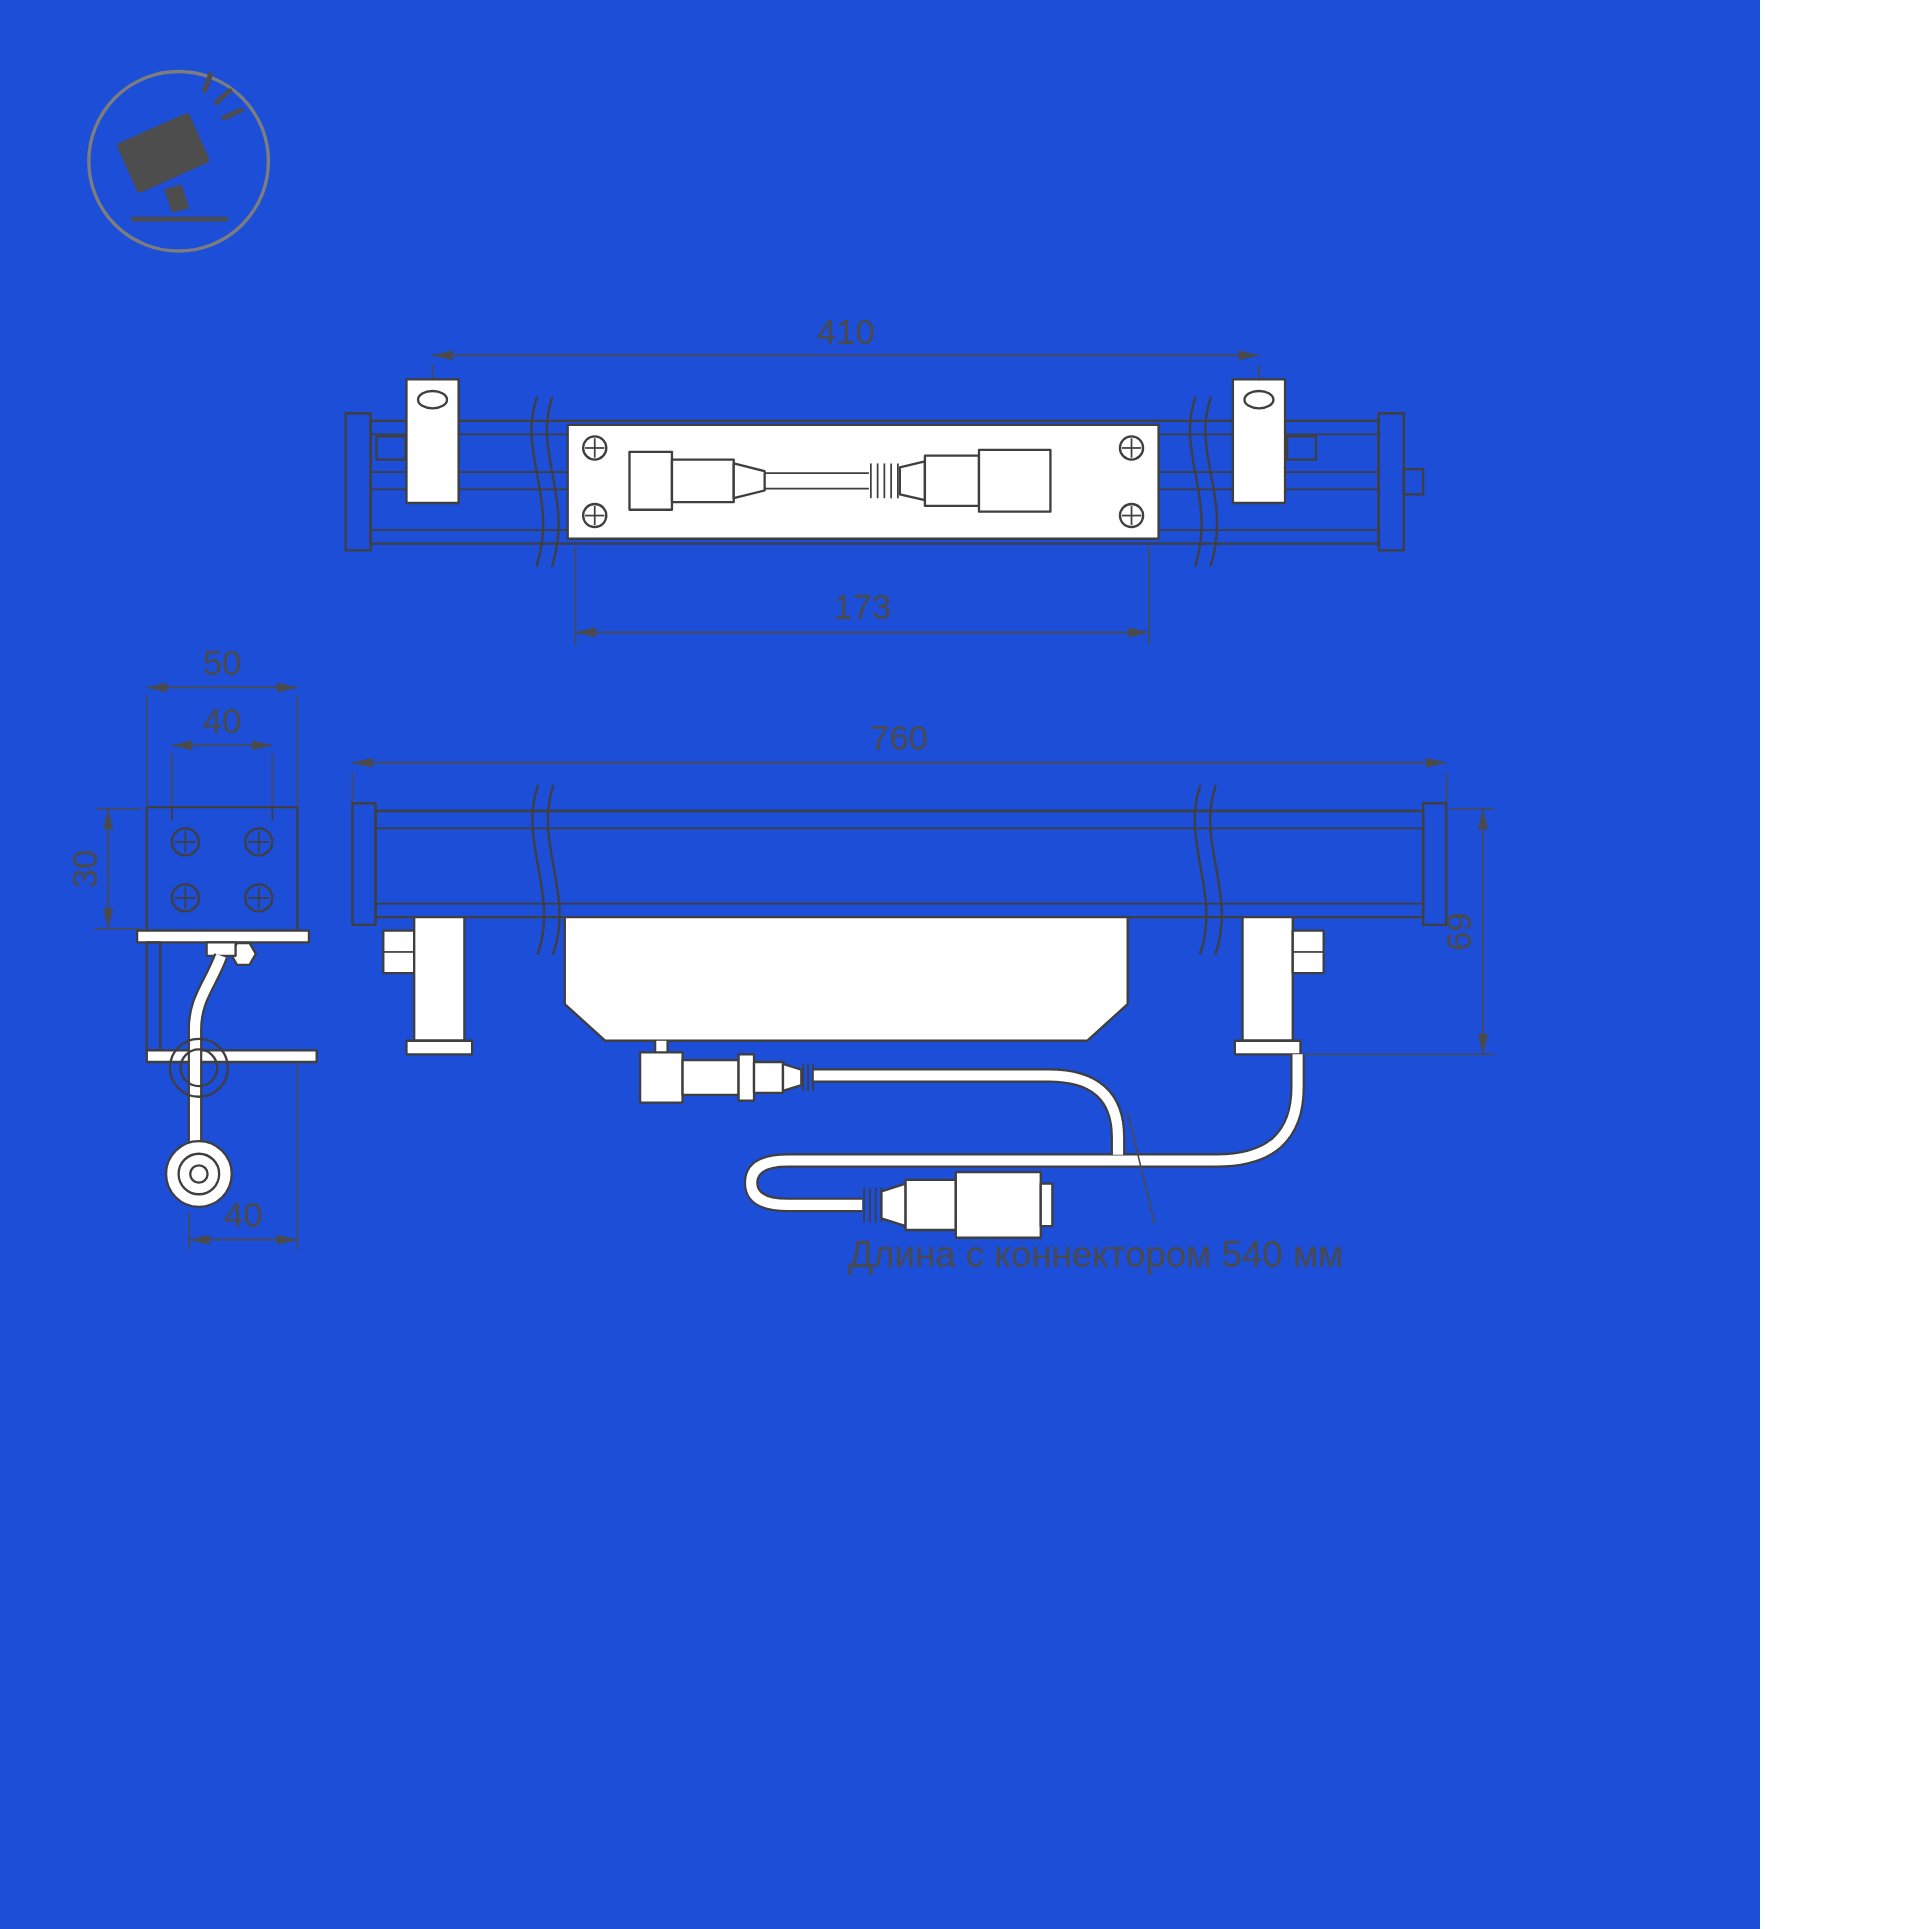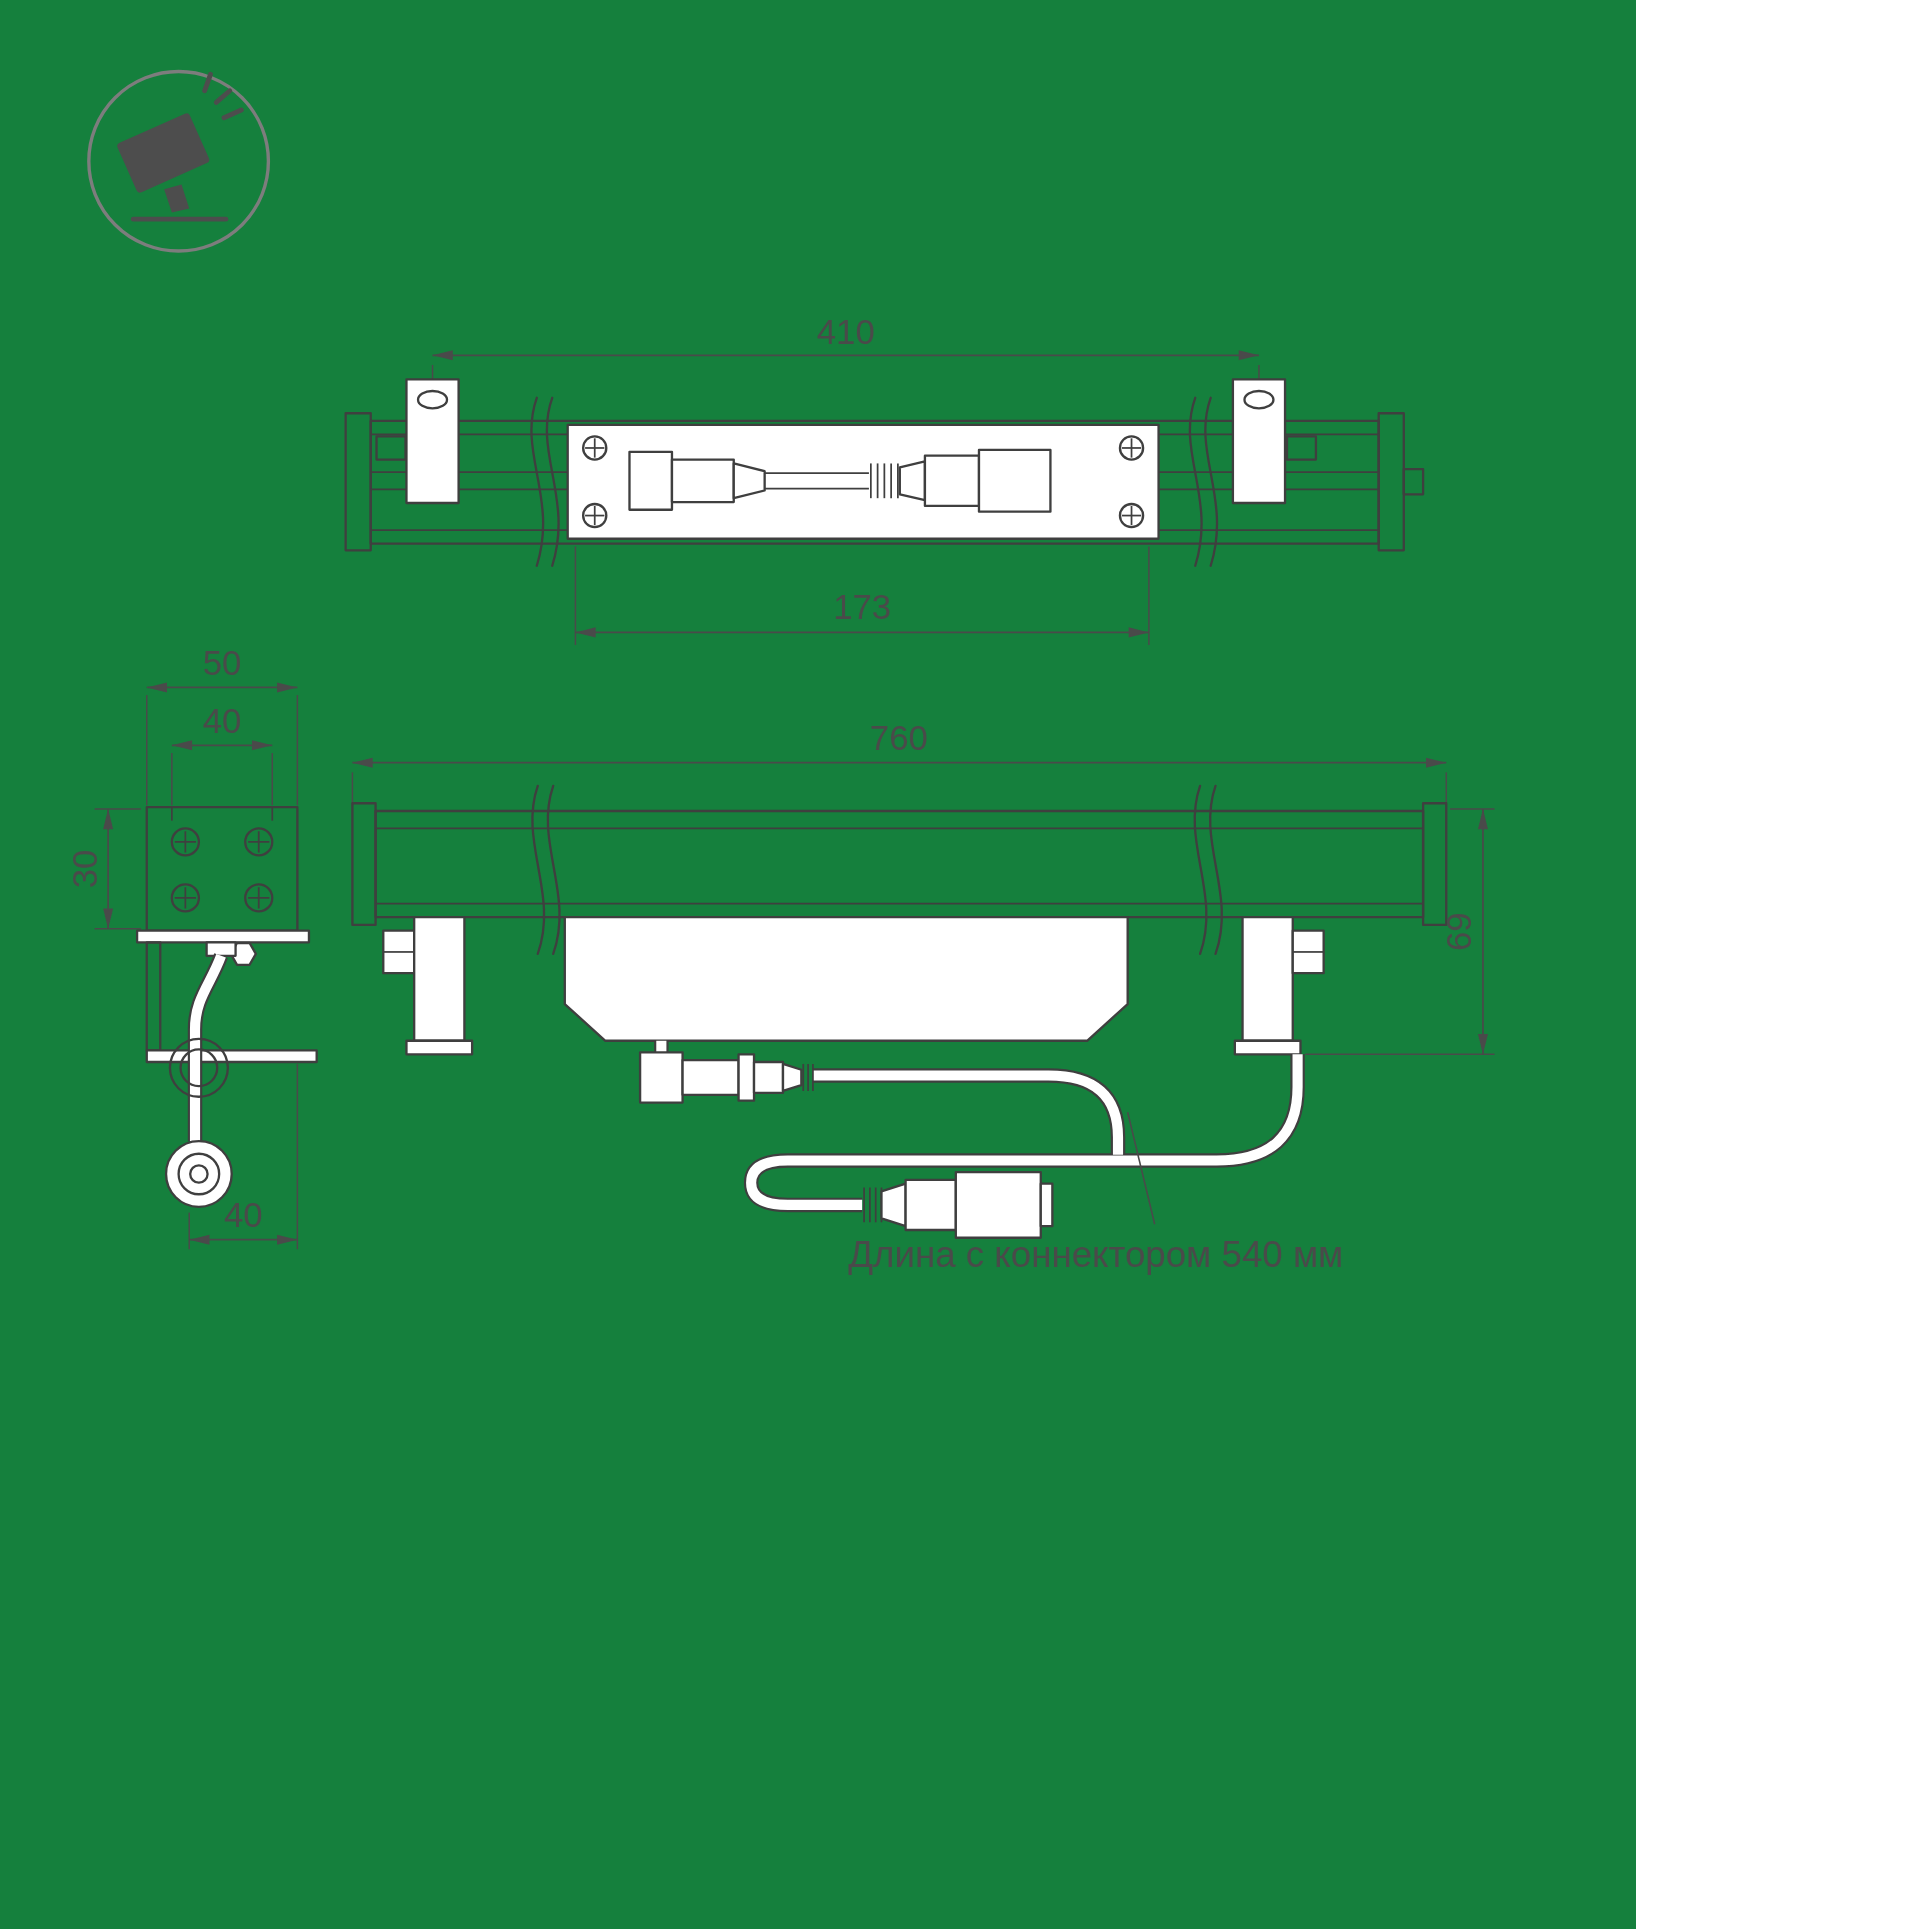--- a/index.html
+++ b/index.html
@@ -1,16 +1,16 @@
 <!DOCTYPE html>
 <html><head>
 <meta charset="utf-8">
 <style>
   html,body{margin:0;padding:0;background:#fff;}
-  .page{width:1636px;height:1929px;background:#15803d;position:relative;overflow:hidden;}
+  .page{width:1760px;height:1929px;background:#1d4ed8;position:relative;overflow:hidden;}
   svg{display:block;}
   .outline{fill:none;stroke:#3f3f3f;stroke-width:2.4;stroke-linejoin:round;stroke-linecap:round;}
   .fillw{fill:#ffffff;stroke:#3f3f3f;stroke-width:2.4;stroke-linejoin:round;}
   .thin{fill:none;stroke:#3f3f3f;stroke-width:1.8;}
   .dim{stroke:#4a4a4a;stroke-width:1.8;fill:none;}
   .ext{stroke:#4a4a4a;stroke-width:1.6;fill:none;}
   .dimtext{font-family:"Liberation Sans",sans-serif;font-size:36px;fill:#4a4a4a;}
   .caption{font-family:"Liberation Sans",sans-serif;font-size:38px;fill:#4a4a4a;}
   .tubeo{fill:none;stroke:#3f3f3f;stroke-width:15;}
   .tubei{fill:none;stroke:#ffffff;stroke-width:10.5;}

